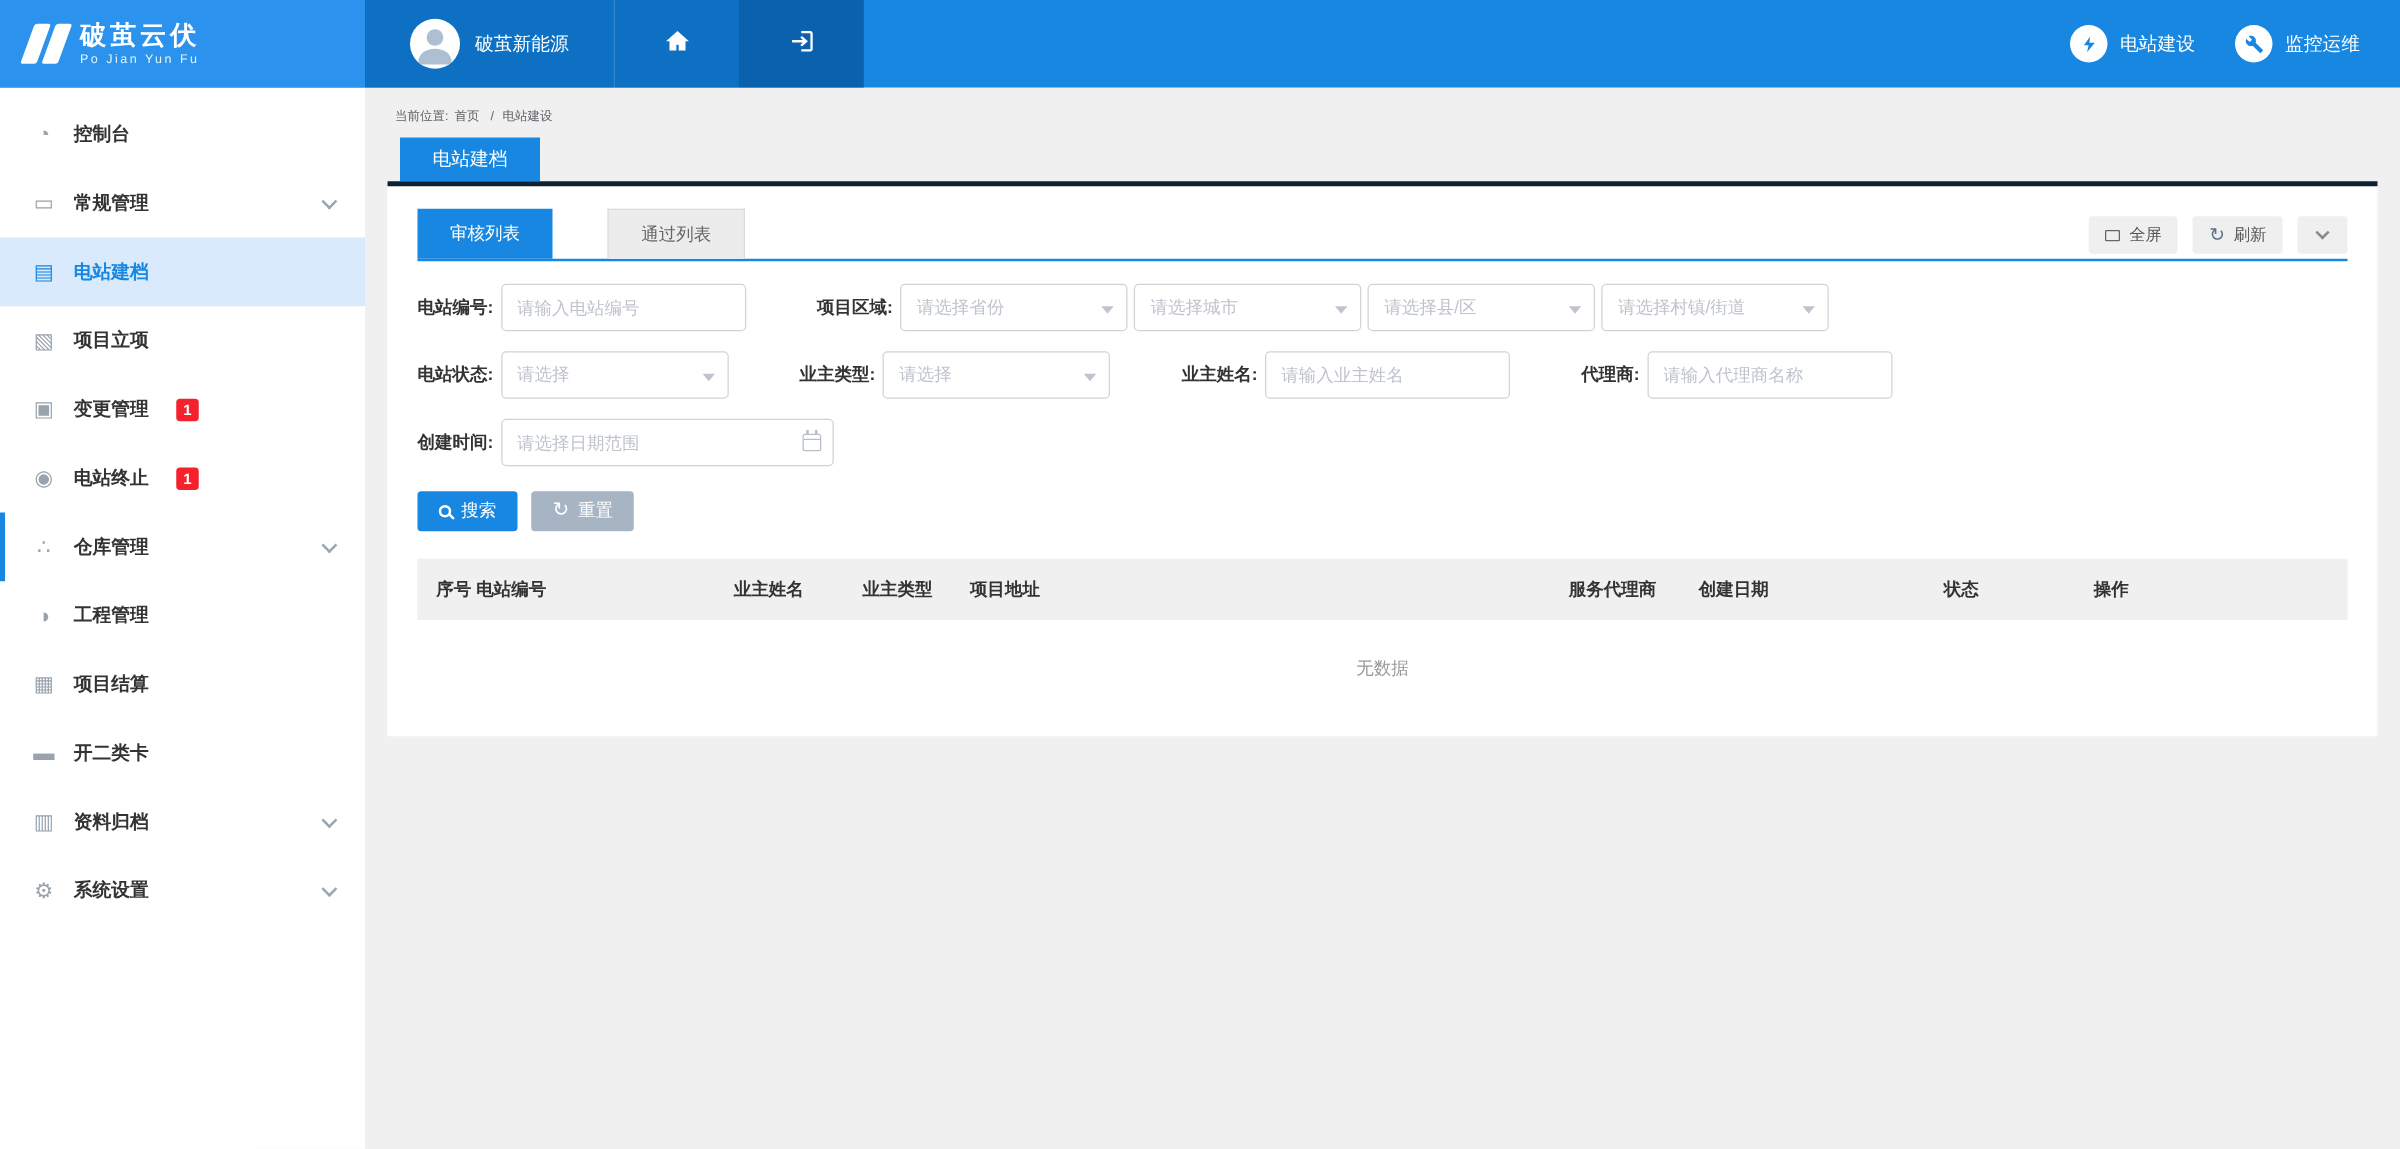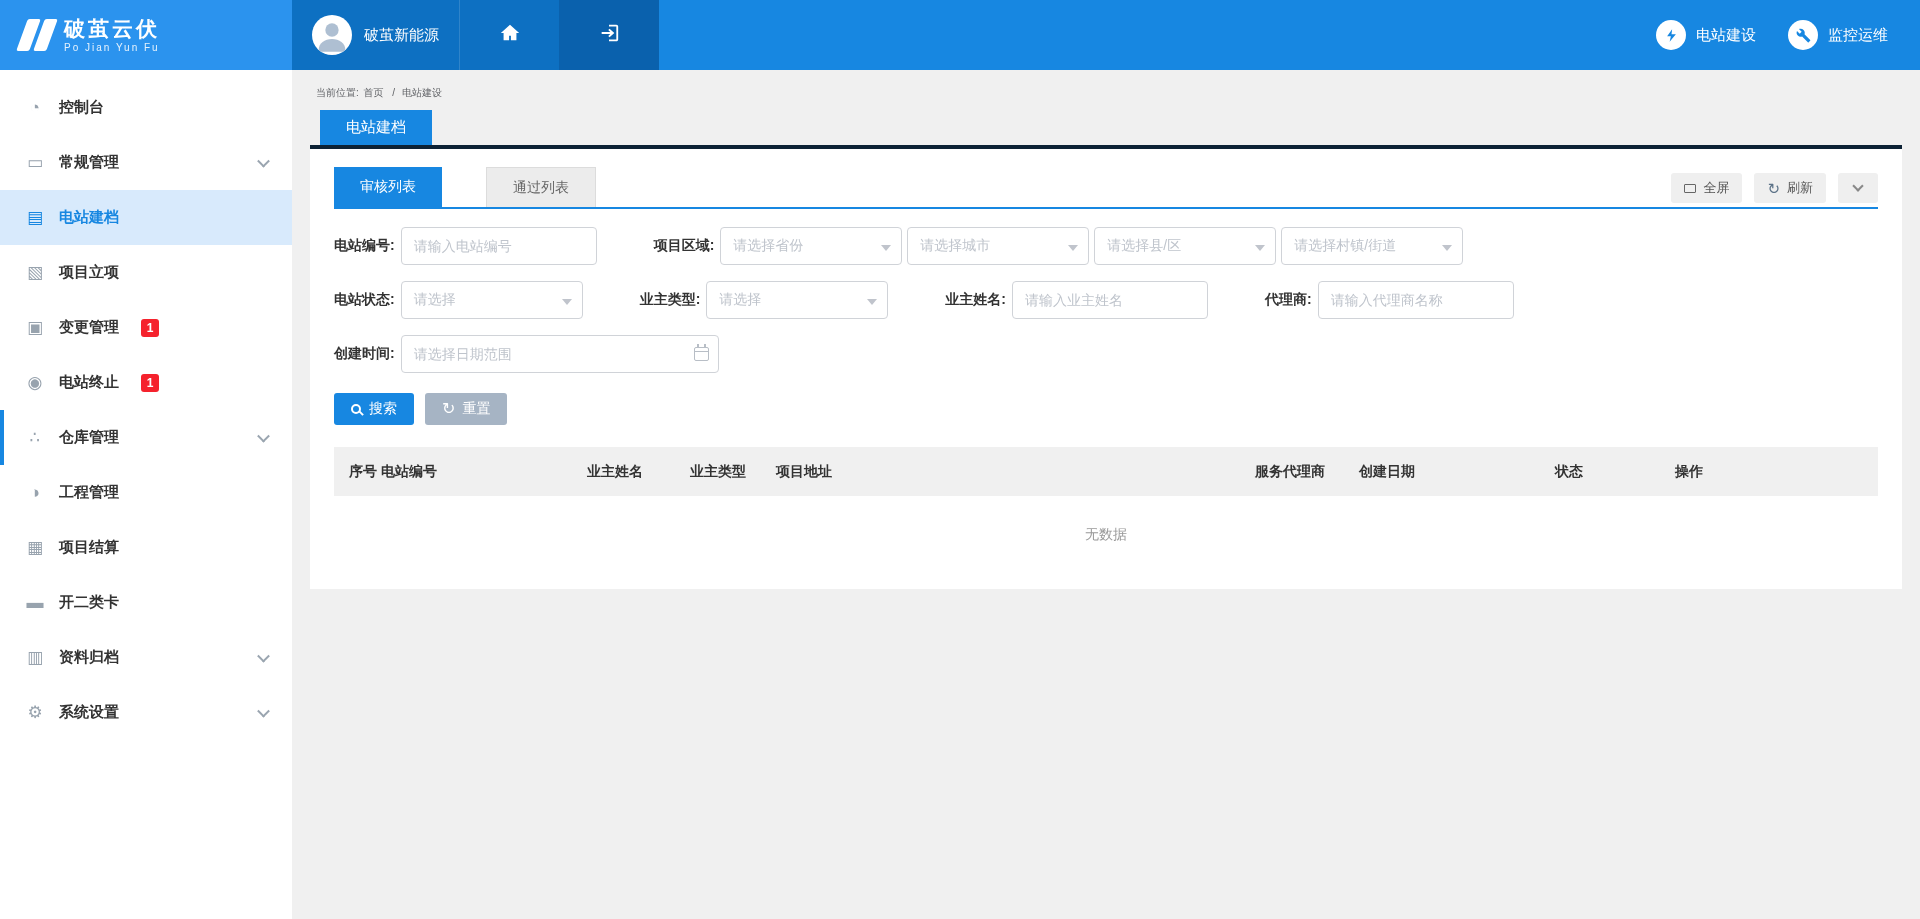--- a/index.html
+++ b/index.html
@@ -10,21 +10,21 @@
   .topbar { position:absolute; top:0; left:0; width:1920px; height:70px;
     background:#1787e1; display:flex; align-items:stretch; color:#fff; z-index:5; }
   .logo-block { width:292px; background:#2b93ee; display:flex; align-items:center;
     padding-left:22px; flex-shrink:0; cursor:pointer; }
   .logo-mark { display:flex; gap:4px; margin-right:12px; }
   .logo-mark .bar { width:13px; height:32px; background:#fff; transform:skewX(-20deg); border-radius:2px; }
   .brand-name { font-size:21px; font-weight:bold; letter-spacing:3px; line-height:1.15; }
   .brand-sub { font-size:10px; letter-spacing:2px; opacity:.88; }
 
   .user-block { background:#0d70c2; display:flex; align-items:center; gap:12px;
-    padding:0 20px; cursor:pointer; }
+    padding:0 36px; cursor:pointer; }
   .avatar { width:40px; height:40px; border-radius:50%; background:#fff;
     display:flex; align-items:center; justify-content:center; overflow:hidden; }
   .company { font-size:15px; }
 
   .icon-btn { width:100px; display:flex; align-items:center; justify-content:center;
     cursor:pointer; }
   .icon-btn.home { background:#0d70c2; border-left:1px solid rgba(255,255,255,.14); }
   .icon-btn.login { background:#0a61ad; }
 
   .flex-spacer { flex:1; }
@@ -91,21 +91,21 @@
     padding:0 12px; font-size:14px; color:#666; font-family:inherit; background:#fff; }
   .finput::placeholder { color:#bfc4cc; }
   .fselect { position:relative; height:38px; width:182px; border:1px solid #d0d3d8;
     border-radius:4px; display:flex; align-items:center; padding:0 26px 0 12px;
     font-size:14px; color:#bfc4cc; cursor:pointer; background:#fff; white-space:nowrap;
     overflow:hidden; }
   .fselect .caret { position:absolute; right:10px; top:17px; width:0; height:0;
     border:5px solid transparent; border-top:6px solid #c0c4cc; }
   .region-wrap .fselect { margin-right:5px; }
   .date-wrap { position:relative; }
-  .date-input { width:318px; padding-right:34px; }
+  .date-input { width:266px; padding-right:34px; }
   .cal-icon { position:absolute; right:10px; top:12px; width:15px; height:14px;
     border:1px solid #b8bec6; border-radius:2px; }
   .cal-icon::before { content:""; position:absolute; top:3px; left:0; right:0;
     border-top:1px solid #b8bec6; }
   .cal-icon::after { content:""; position:absolute; top:-4px; left:2px; width:2px;
     height:4px; background:#b8bec6; box-shadow:7px 0 0 #b8bec6; }
 
   .actions { display:flex; align-items:center; margin-top:20px; }
   .btn-search { display:flex; align-items:center; gap:8px; background:#1787e1; color:#fff;
     border:none; border-radius:3px; height:32px; padding:0 17px; font-size:14px;

